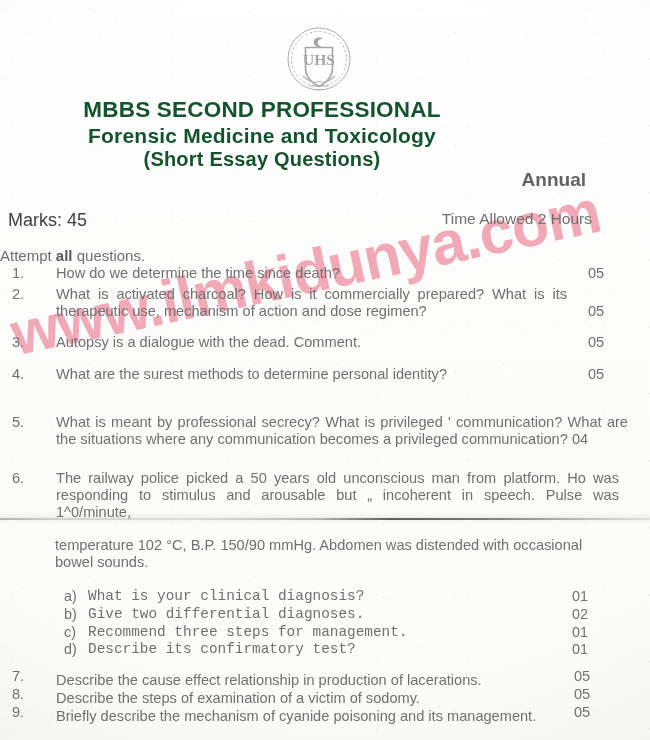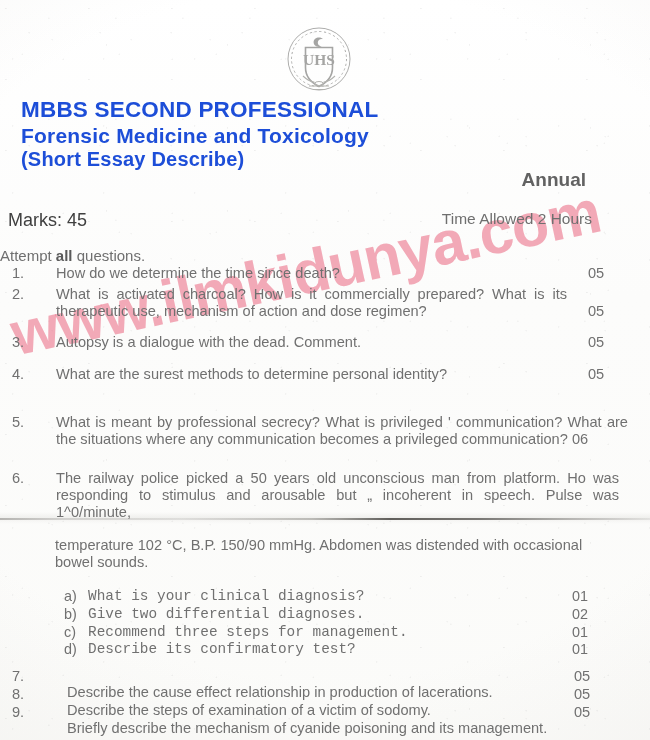--- a/index.html
+++ b/index.html
@@ -93,39 +93,39 @@
     width: 650px;
     height: 12px;
     pointer-events: none;
     background: linear-gradient(180deg, rgba(200,198,194,0) 0%, rgba(190,188,184,0.18) 45%, rgba(205,203,199,0) 100%);
   }
 
   
   #content {
     position: absolute;
     inset: 0;
-    padding-left: 21px;
   }
 
   
   #logo-wrap {
     position: absolute;
     left: 279px;
     top: 24px;
     width: 80px;
     height: 74px;
     opacity: .62;
   }
   #logo-wrap svg { display: block; }
 
   
   .hdr {
     position: absolute;
     width: 524px;
-    color: #1d4ed8;
+    text-align: center;
+    color: #14532d;
     font-weight: bold;
     letter-spacing: .2px;
   }
   #title-line1 { top: 97px;  font-size: 22.5px; }
   #title-line2 { top: 124px; font-size: 21px; }
   #title-line3 { top: 148px; font-size: 20px; }
   #term {
     position: absolute;
     top: 169px;
     left: 0;
@@ -246,21 +246,21 @@
     position: absolute;
     left: 8px;
     top: 667px;
     width: 634px;
     font-size: 14.6px;
     line-height: 18.2px;
     color: #707070;
   }
   .tail-row { position: relative; height: 18.2px; }
   .tail-row .num { position: absolute; left: 4px; top: 0; }
-  .tail-row .txt { position: absolute; left: 48px; top: 16px; margin-left: 11px; }
+  .tail-row .txt { position: absolute; left: 48px; top: 4px; }
   .tail-row .mk  { position: absolute; left: 566px; top: 0; }
 </style>
 </head>
 <body>
 
 <div id="page">
 
   <div id="paper-tint"></div>
   <div id="paper-noise"></div>
 
@@ -283,21 +283,21 @@
         <text x="40" y="41" text-anchor="middle" font-family="'Liberation Serif', serif" font-size="15.5" font-weight="bold" fill="#6f6f6d">UHS</text>
 
         <path d="M24 52c3.5 3.4 7.5 5.5 11.5 6.4M56 52c-3.5 3.4-7.5 5.5-11.5 6.4" stroke="#85857f" stroke-width="1.1" fill="none"></path>
         <path d="M30 62h20M34 65.5h12" stroke="#85857f" stroke-width="1.2"></path>
         <ellipse cx="40" cy="59.5" rx="4.2" ry="2" fill="none" stroke="#85857f" stroke-width="1"></ellipse>
       </svg>
     </div>
 
     <div class="hdr" id="title-line1">MBBS SECOND PROFESSIONAL</div>
     <div class="hdr" id="title-line2">Forensic Medicine and Toxicology</div>
-    <div class="hdr" id="title-line3">(Short Essay Describe)</div>
+    <div class="hdr" id="title-line3">(Short Essay Questions)</div>
     <div id="term">Annual</div>
 
     <div id="marks">Marks: 45</div>
     <div id="time-allowed">Time Allowed 2 Hours</div>
 
     <div id="attempt-note">
       <span>Attempt </span><span class="em">all</span><span> questions.</span>
     </div>
 
     <div class="q" id="q1" style="top:265px;">
@@ -319,21 +319,21 @@
     </div>
 
     <div class="q" id="q4" style="top:366px;">
       <span class="num">4.</span>
       <div class="body nojust">What are the surest methods to determine personal identity?</div>
       <span class="marks">05</span>
     </div>
 
     <div class="q" id="q5" style="top:414px;">
       <span class="num">5.</span>
-      <div class="body" style="margin-right:14px;">What is meant by professional secrecy? What is privileged ' communication? What are the situations where any communication becomes a privileged communication?  06</div>
+      <div class="body" style="margin-right:14px;">What is meant by professional secrecy? What is privileged ' communication? What are the situations where any communication becomes a privileged communication?  04</div>
       <span class="marks"></span>
     </div>
 
     <div class="q" id="q6" style="top:470px;">
       <span class="num">6.</span>
       <div class="body" style="margin-right:23px;">The railway police picked a 50 years old unconscious man from platform. Ho was responding to stimulus and arousable but „ incoherent in speech. Pulse was 1^0/minute,</div>
       <span class="marks"></span>
     </div>
 
     <div id="q6-cont">

